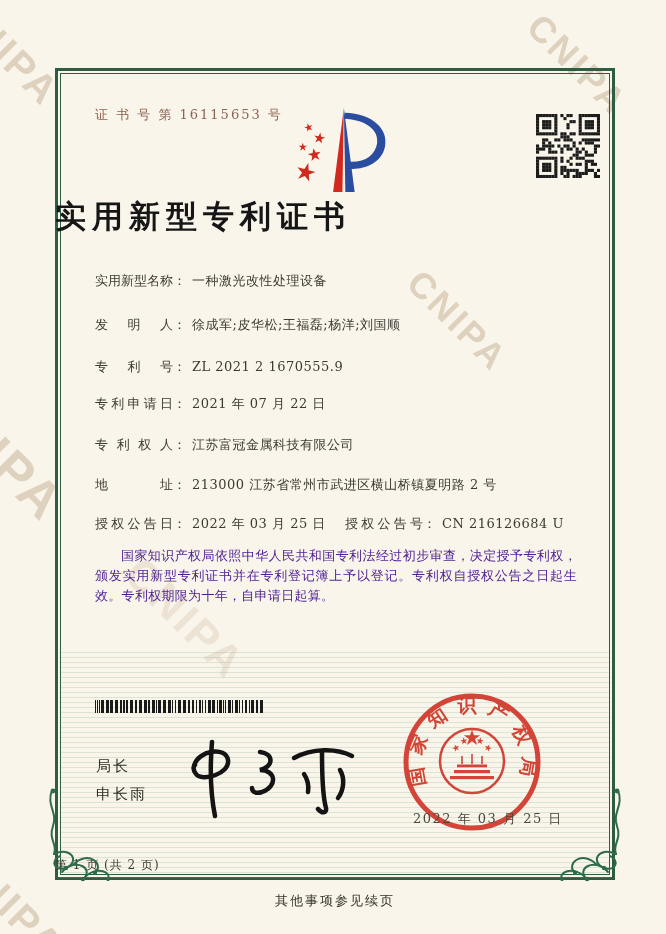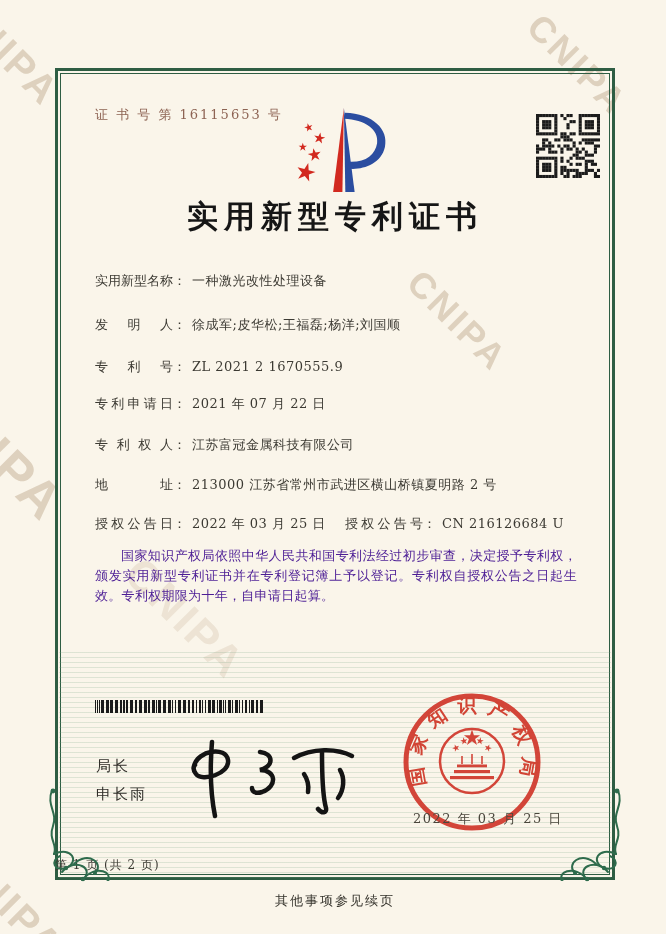--- a/index.html
+++ b/index.html
@@ -30,21 +30,21 @@
       rgba(120,165,132,0.22) 0 1px, rgba(120,165,132,0) 1px 5px);
   }
   .content{position:absolute;left:0;top:0;width:666px;height:851px;z-index:3;}
   .cert-no{
     position:absolute;left:95px;top:106px;font-size:13px;color:#8d6353;
     letter-spacing:2px;
   }
   .logo{position:absolute;left:279px;top:106px;}
   .qr{position:absolute;left:536px;top:114px;}
   .title{
-    position:absolute;left:55px;top:196px;width:560px;text-align:center;
+    position:absolute;left:55px;top:196px;width:560px;text-align:left;
     font-size:31px;font-weight:700;letter-spacing:6px;color:#161616;
   }
   .frow{position:absolute;left:95px;font-size:13px;color:#3c3a33;white-space:nowrap;}
   .flabel{display:inline-block;width:78px;text-align:justify;text-align-last:justify;}
   .fcolon{display:inline-block;}
   .fvalue{margin-left:6px;letter-spacing:0.5px;}
   .grant2{position:absolute;left:250px;top:0;}
   .paras{
     position:absolute;left:95px;top:546px;width:482px;font-size:13px;
     line-height:20px;color:#4c1d95;letter-spacing:0.3px;text-align:justify;

